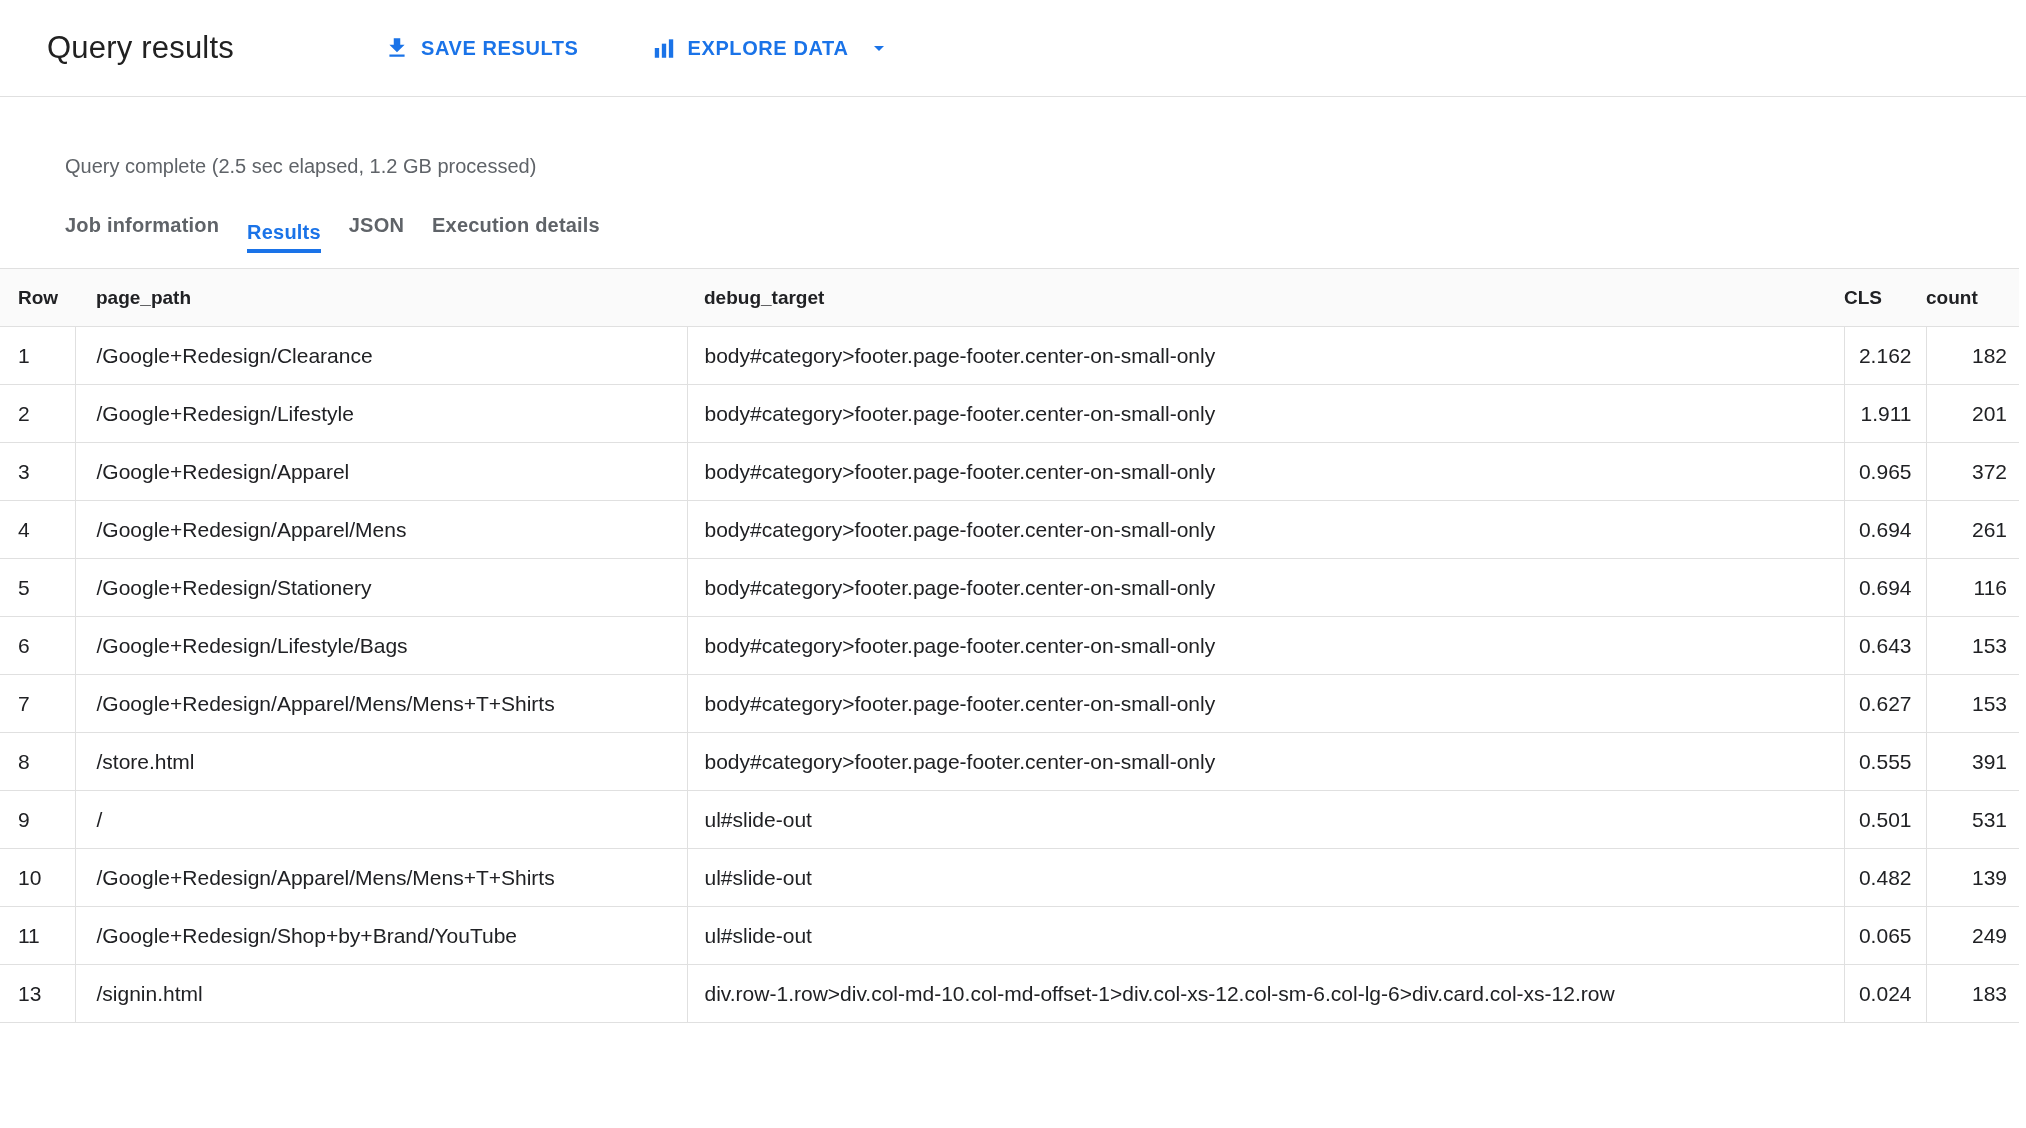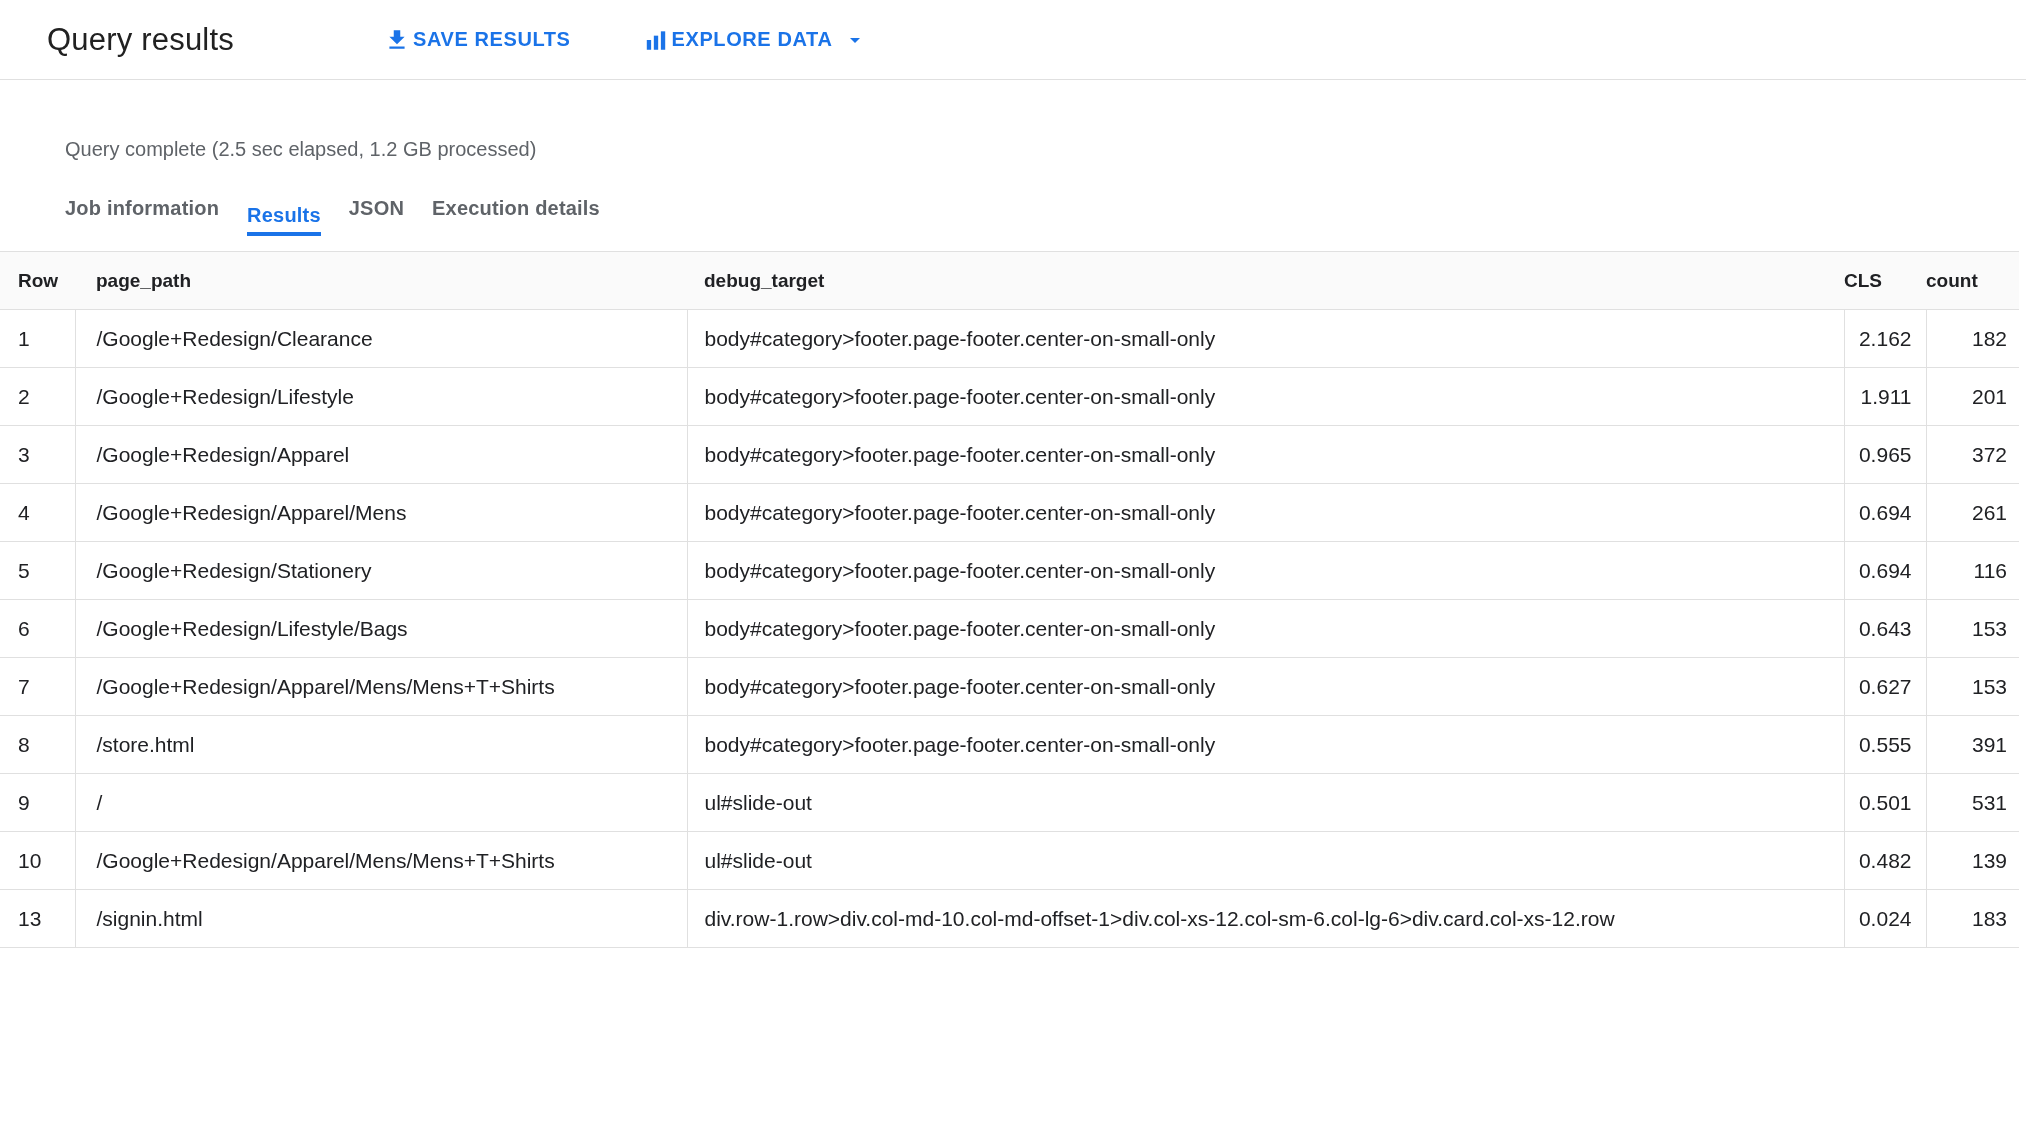--- a/index.html
+++ b/index.html
@@ -11,28 +11,28 @@
     --header-bg:#fafafa;
   }
   html,body { background:#fff; }
   body {
     width:2026px; height:1128px; overflow:hidden;
     font-family:"Liberation Sans", sans-serif;
     color:var(--text);
   }
   
   .topbar {
-    height:80px; display:flex; align-items:center;
+    height:97px; display:flex; align-items:center;
     padding:0 30px 0 47px;
     border-bottom:1px solid var(--border);
     background:#fff;
   }
   .page-title { font-size:31px; font-weight:400; letter-spacing:.2px; color:#212121; }
   .text-btn {
-    display:flex; align-items:center; gap:3px;
+    display:flex; align-items:center; gap:11px;
     background:none; border:none; cursor:pointer;
     color:var(--accent);
     font-family:"Liberation Sans", sans-serif;
     font-size:20px; font-weight:700; letter-spacing:.6px;
     white-space:nowrap;
   }
   .btn-save { margin-left:150px; }
   .btn-explore { margin-left:72px; }
   .text-btn svg { display:block; }
   .icon24 { width:26px; height:26px; fill:currentColor; }
@@ -209,20 +209,27 @@
   </tr>
 
   <tr>
     <td class="col-row">10</td>
     <td class="col-path">/Google+Redesign/Apparel/Mens/Mens+T+Shirts</td>
     <td class="col-target">ul#slide-out</td>
     <td class="col-cls">0.482</td>
     <td class="col-count">139</td>
   </tr>
 
+  <tr>
+    <td class="col-row">11</td>
+    <td class="col-path">/Google+Redesign/Shop+by+Brand/YouTube</td>
+    <td class="col-target">ul#slide-out</td>
+    <td class="col-cls">0.065</td>
+    <td class="col-count">249</td>
+  </tr>
 
 
   <tr>
     <td class="col-row">13</td>
     <td class="col-path">/signin.html</td>
     <td class="col-target">div.row-1.row&gt;div.col-md-10.col-md-offset-1&gt;div.col-xs-12.col-sm-6.col-lg-6&gt;div.card.col-xs-12.row</td>
     <td class="col-cls">0.024</td>
     <td class="col-count">183</td>
   </tr>
 

